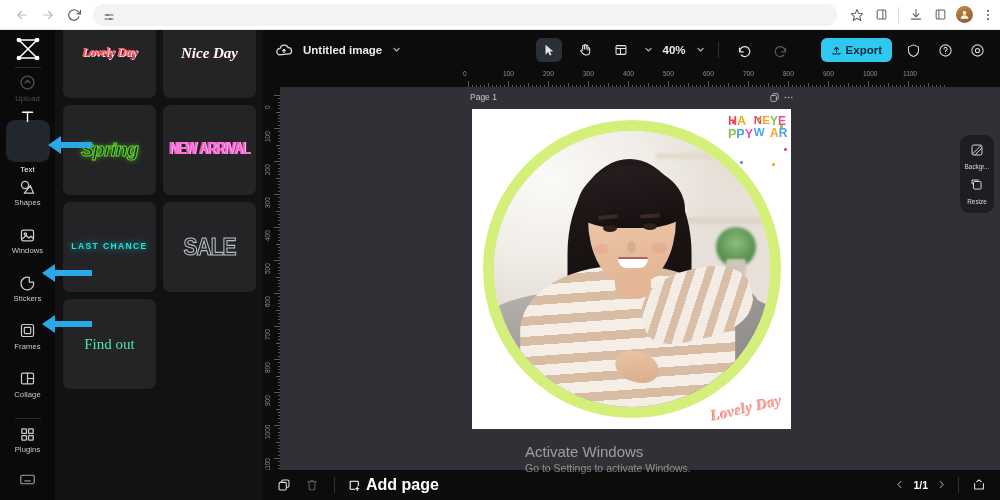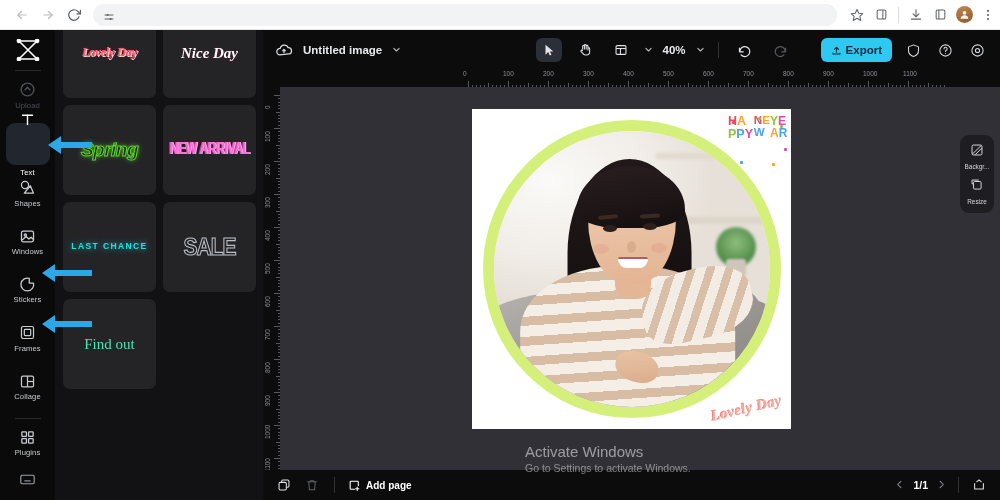--- a/index.html
+++ b/index.html
@@ -57,21 +57,21 @@
     position: absolute; left: 0; top: 0; width: 55px; height: 470px;
     background: #0a0a0b;
     display: flex; flex-direction: column; align-items: center;
     padding-top: 8px;
   }
   .logo { width: 30px; height: 26px; display:flex; align-items:center; justify-content:center; margin-bottom: 4px;}
   .rail-div { width: 26px; height: 1px; background: #2a2a2c; margin: 3px 0 4px; }
   .rail-item {
     width: 44px; height: 42px; border-radius: 9px;
     display: flex; flex-direction: column; align-items: center;
-    justify-content: center; gap: 2px; margin-bottom: 8px;
+    justify-content: center; gap: 2px; margin-bottom: 15px;
     color: #c9ccd1;
   }
   .rail-item.dim { color: #4c4f55; }
   .rail-item.active { background: #22262e; color: #ffffff; gap: 40px; }
   .rail-label { font-size: 7.6px; line-height: 9px; letter-spacing: .1px; }
   .rail-ico { width: 18px; height: 18px; display:flex; align-items:center; justify-content:center; }
   .rail-spacer { flex: 1; }
   .rail-bottom { margin-bottom: 8px; color: #9aa0a6; }
 
   
@@ -351,21 +351,21 @@
   
   .ed-bottom {
     position: absolute; left: 0; right: 0; bottom: 0; height: 30px;
     background: #0c0c0d; display: flex; align-items: center;
     padding: 0 12px; gap: 10px;
   }
   .bb-ico { color: #e0e2e5; width: 18px; height: 18px; display:flex;align-items:center;justify-content:center;}
   .bb-ico.dim { color: #5c5f64; }
   .addpage {
     display: flex; align-items: center; gap: 5px;
-    color: #ffffff; font-size: 10px; font-weight: 700;
+    color: #ffffff; font-size: 16px; font-weight: 700;
   }
   .bb-spacer { flex: 1; }
   .pager { display: flex; align-items: center; gap: 8px; color: #8b8e93; }
   .pager .num { color: #ffffff; font-size: 10.5px; font-weight: 700; }
   .pager .arw { font-size: 11px; }
 
   
   .watermark {
     position: absolute; left: 525px; top: 413px;
     color: rgba(255,255,255,.52); pointer-events: none;
@@ -948,20 +948,37 @@
             <span class="rtick" style="top: 402px;">1100</span>
             <i style="position: absolute; right: 0px; top: 388px; height: 1px; background: rgb(85, 88, 93); width: 6px;"></i>
             <i style="position: absolute; right: 0px; top: 391.3px; height: 1px; background: rgb(85, 88, 93); width: 2.5px;"></i>
             <i style="position: absolute; right: 0px; top: 394.6px; height: 1px; background: rgb(85, 88, 93); width: 2.5px;"></i>
             <i style="position: absolute; right: 0px; top: 397.9px; height: 1px; background: rgb(85, 88, 93); width: 2.5px;"></i>
           </div>
       </div>
 
       <div class="stage">
 
+        <div class="page-head">
+          <span class="page-label">Page 1</span>
+          <span class="page-head-sp"></span>
+          <span class="ph-ico">
+            <svg width="11" height="11" viewBox="0 0 24 24" fill="none" stroke="currentColor" stroke-width="1.9">
+                <rect x="4" y="7.5" width="12" height="13" rx="2"></rect>
+                <path d="M8 7.5V5.5a2 2 0 0 1 2-2h8a2 2 0 0 1 2 2v8a2 2 0 0 1-2 2h-2"></path>
+              </svg>
+          </span>
+          <span class="ph-ico">
+            <svg width="11" height="11" viewBox="0 0 24 24" fill="currentColor">
+                <circle cx="5" cy="12" r="1.7"></circle>
+                <circle cx="12" cy="12" r="1.7"></circle>
+                <circle cx="19" cy="12" r="1.7"></circle>
+              </svg>
+          </span>
+        </div>
 
         <div class="canvas-page">
           <div class="circle-bg"></div>
           <div class="photo-clip">
             <div class="room"></div>
             <div class="shelf2"></div>
             <div class="shelf"></div>
             <div class="plant"></div>
             <div class="pot"></div>
             <div class="couch"></div>

